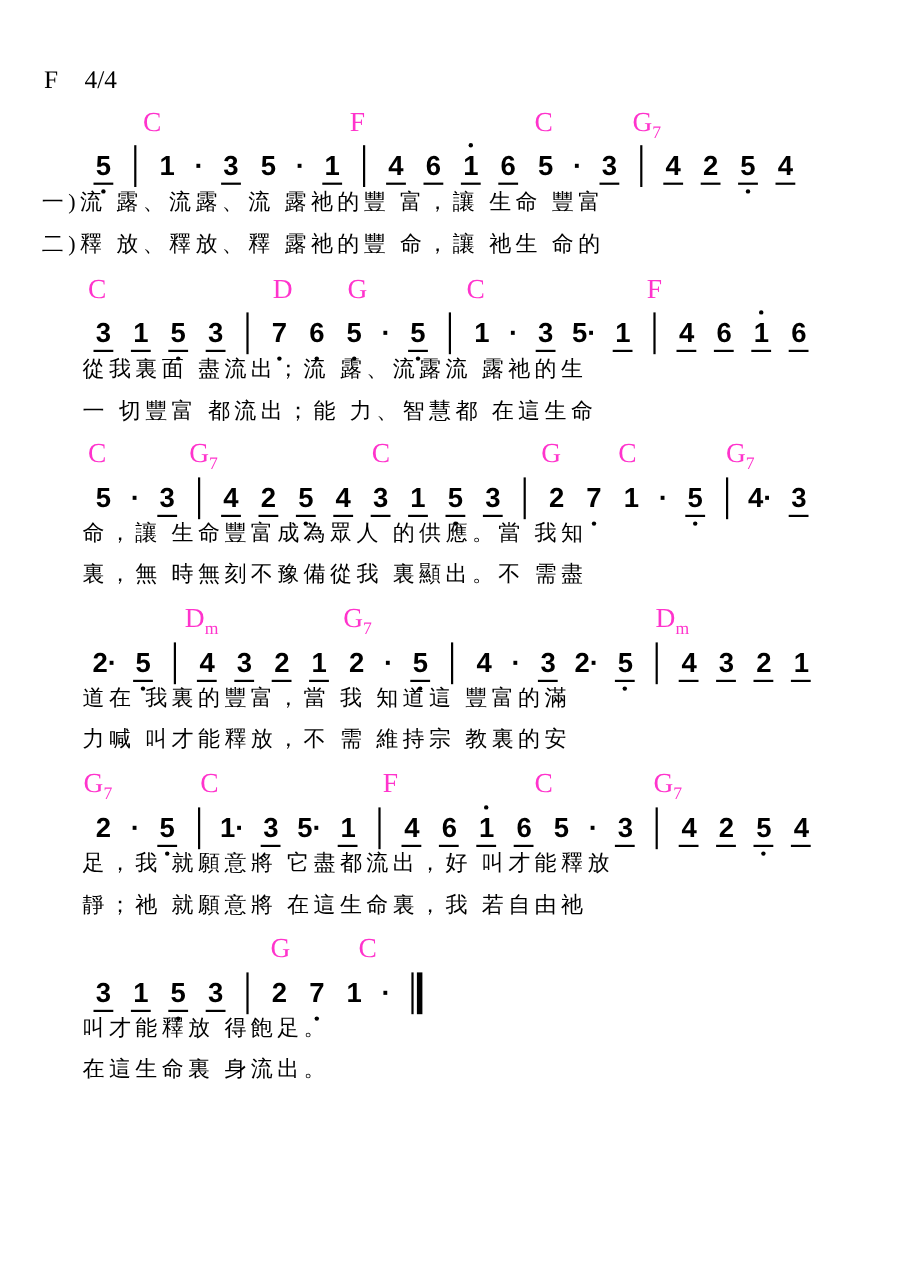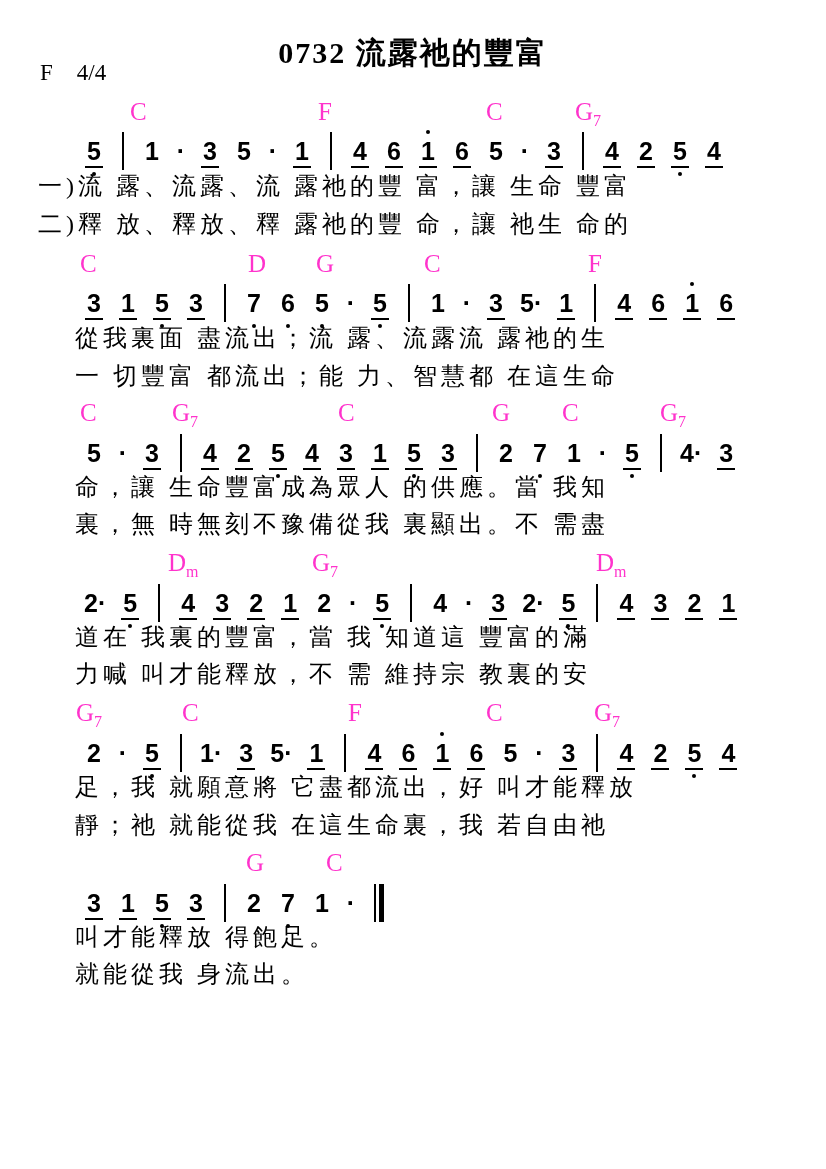--- a/index.html
+++ b/index.html
@@ -20,36 +20,35 @@
   .note .ul{position:absolute;left:1px;right:1px;bottom:-4px;height:2px;background:#000;}
   .note .da{position:absolute;top:-9px;left:50%;transform:translateX(-50%);
             width:4px;height:4px;border-radius:50%;background:#000;}
   .note .db{position:absolute;bottom:-12px;left:50%;transform:translateX(-50%);
             width:4px;height:4px;border-radius:50%;background:#000;}
   .dot{display:inline-block;min-width:10px;text-align:center;
        font-family:"Liberation Sans",sans-serif;font-weight:bold;font-size:25px;line-height:1;}
   .bar{width:2px;height:38px;background:#000;margin:0 4px;flex:none;}
   .fbar{width:10px;height:38px;border-left:2px solid #000;border-right:5px solid #000;
         box-sizing:border-box;margin-left:4px;flex:none;}
-  .lyric{position:absolute;left:0;right:0;padding-left:75px;font-size:24px;
+  .lyric{position:absolute;left:0;right:0;padding-left:75px;font-size:20px;
          letter-spacing:4px;white-space:pre;font-family:"Liberation Serif",serif;}
   .s0 .lyric{padding-left:38px;}
   
   .s0 .chords{top:98px}  .s0 .notes{top:131px}  .s0 .ly0{top:170px}  .s0 .ly1{top:208px}
   .s1 .chords{top:250px} .s1 .notes{top:283px}  .s1 .ly0{top:322px}  .s1 .ly1{top:360px}
   .s2 .chords{top:399px} .s2 .notes{top:433px}  .s2 .ly0{top:471px}  .s2 .ly1{top:508px}
   .s3 .chords{top:549px} .s3 .notes{top:583px}  .s3 .ly0{top:621px}  .s3 .ly1{top:658px}
   .s4 .chords{top:699px} .s4 .notes{top:733px}  .s4 .ly0{top:771px}  .s4 .ly1{top:809px}
   .s5 .chords{top:849px} .s5 .notes{top:883px}  .s5 .ly0{top:921px}  .s5 .ly1{top:958px}
 </style>
 </head>
 <body>
 
 <div id="sheet">
-  <div class="title">0732 流露祂的豐富</div>
   <div class="keysig"><span>F</span><span class="time">4/4</span></div>
 
 <div class="system s0">
       <div class="chords">
         <span class="chord" style="left: 130px;">C</span>
         <span class="chord" style="left: 318px;">F</span>
         <span class="chord" style="left: 486px;">C</span>
         <span class="chord" style="left: 575px;">G<sub>7</sub></span>
       </div>
       <div class="notes">
@@ -204,35 +203,35 @@
         <span class="note"><span>5</span></span>
         <span class="dot">·</span>
         <span class="note"><span>3</span><span class="ul"></span></span>
         <span class="bar"></span>
         <span class="note"><span>4</span><span class="ul"></span></span>
         <span class="note"><span>2</span><span class="ul"></span></span>
         <span class="note"><span>5</span><span class="ul"></span><span class="db"></span></span>
         <span class="note"><span>4</span><span class="ul"></span></span>
       </div>
       <div class="lyric ly0">足，我 就願意將 它盡都流出，好 叫才能釋放</div>
-      <div class="lyric ly1">靜；祂 就能從我 在這生命裏，我 若自由祂</div>
+      <div class="lyric ly1">靜；祂 就願意將 在這生命裏，我 若自由祂</div>
     </div>
     <div class="system s5">
       <div class="chords">
         <span class="chord" style="left: 246px;">G</span>
         <span class="chord" style="left: 326px;">C</span>
       </div>
       <div class="notes">
         <span class="note"><span>3</span><span class="ul"></span></span>
         <span class="note"><span>1</span><span class="ul"></span></span>
         <span class="note"><span>5</span><span class="ul"></span><span class="db"></span></span>
         <span class="note"><span>3</span><span class="ul"></span></span>
         <span class="bar"></span>
         <span class="note"><span>2</span></span>
         <span class="note"><span>7</span><span class="db"></span></span>
         <span class="note"><span>1</span></span>
         <span class="dot">·</span>
         <span class="fbar"></span>
       </div>
       <div class="lyric ly0">叫才能釋放 得飽足。</div>
-      <div class="lyric ly1">就能從我 身流出。</div>
+      <div class="lyric ly1">在這生命裏 身流出。</div>
     </div>
   </div>
 
 </body></html>

